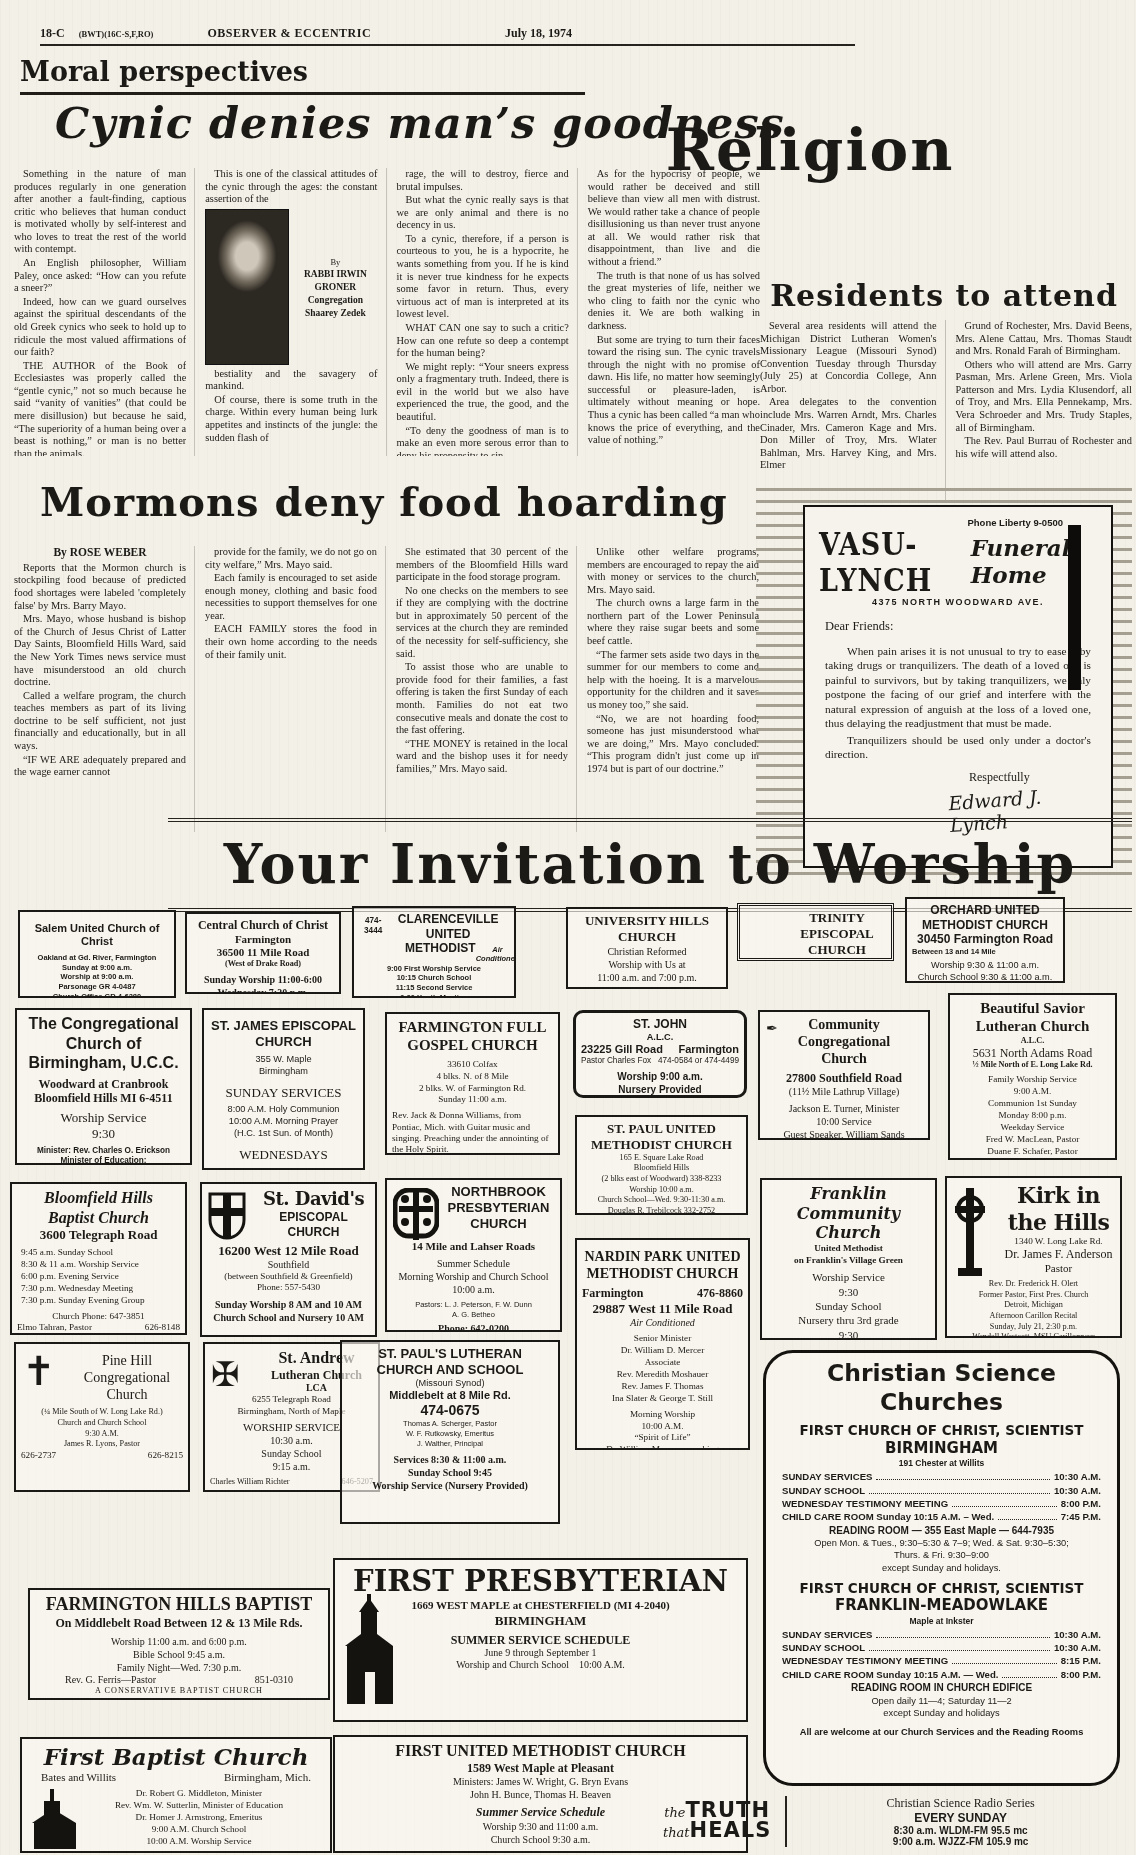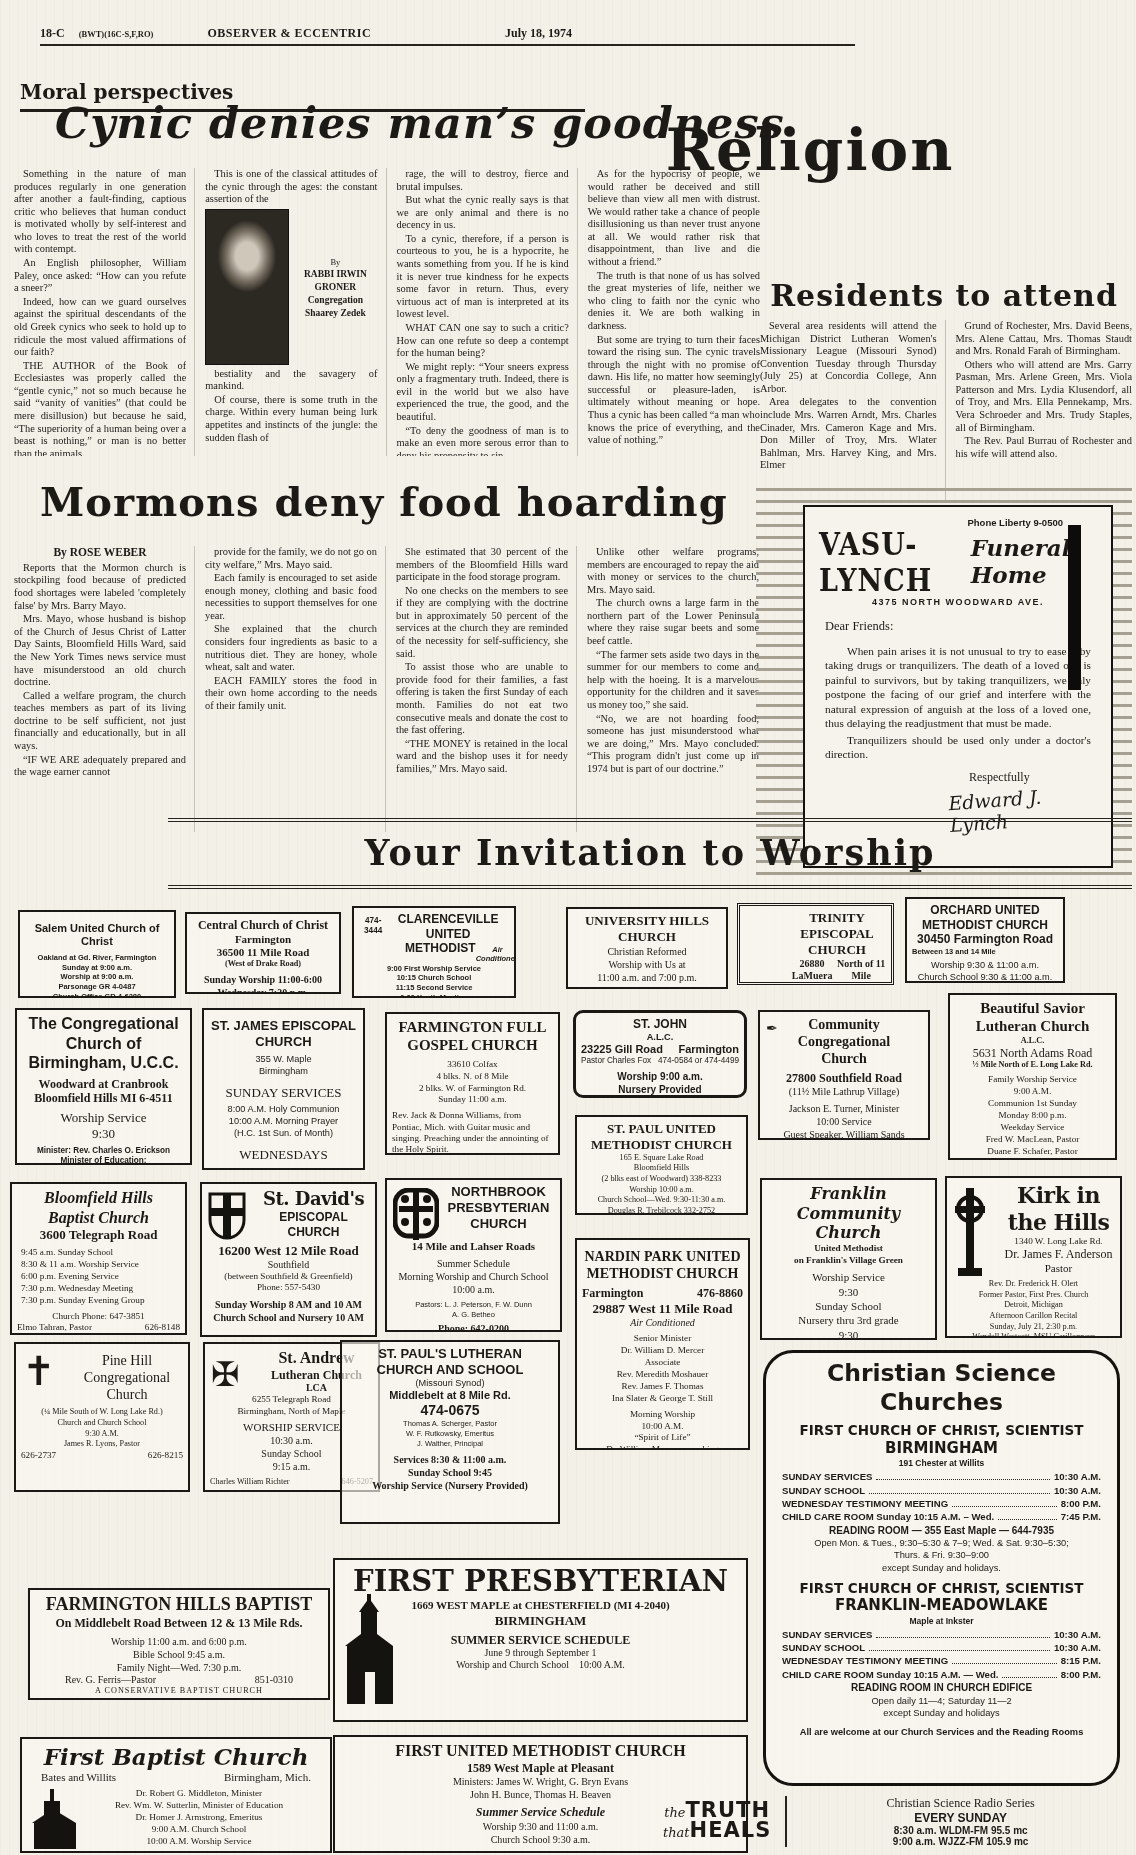--- a/index.html
+++ b/index.html
@@ -13,22 +13,22 @@
   .b { font-weight:bold; }
   .it { font-style:italic; }
   .sans { font-family:"Liberation Sans",sans-serif; }
 
   
   .masthead { display:flex; gap:14px; align-items:baseline; border-bottom:2px solid #26231e;
               padding-bottom:3px; font-size:12px; font-weight:bold; }
   .masthead .code { font-size:8.5px; font-weight:bold; }
   .masthead .paper { margin-left:40px; letter-spacing:.5px; }
   .masthead .date { margin-left:120px; }
-  .kicker { font-size:20px; font-weight:bold; font-family:"DejaVu Serif",serif;
-            border-bottom:3.5px solid #201d18; width:565px; padding-bottom:5px;margin-top:24px; }
+  .kicker { font-size:27px; font-weight:bold; font-family:"DejaVu Serif",serif;
+            border-bottom:3.5px solid #201d18; width:565px; padding-bottom:5px; }
   .headline-italic { font-family:"DejaVu Serif",serif; font-weight:bold; font-style:italic;
             font-size:43px; letter-spacing:1px; white-space:nowrap; }
   .headline-roman { font-family:"DejaVu Serif",serif; font-weight:bold; font-size:40px;
             letter-spacing:1px; white-space:nowrap; }
 
   
   .cols { display:flex; gap:8px; overflow:hidden; }
   .col { flex:1; font-size:10.4px; line-height:1.21; overflow:hidden; }
   .col + .col { border-left:1px solid rgba(40,35,25,.22); padding-left:10px; }
   .para { text-align:justify; text-indent:9px; margin-bottom:1px; }
@@ -55,21 +55,21 @@
   .fun-body { font-size:11.3px; line-height:1.28; margin-top:10px; padding:0 6px; }
   .fun-body .para { text-indent:22px; margin-bottom:2px; }
   .fun-salut { font-size:12.5px; margin:12px 0 0 6px; }
   .fun-close { margin:8px 0 0 150px; font-size:12px; }
   .fun-sign { margin:2px 0 0 130px; font-family:"DejaVu Serif",serif; font-style:italic;
               font-size:19px; transform:rotate(-4deg); }
   .ink-bar { position:absolute; right:30px; top:18px; width:13px; height:165px; background:#0d0c0a; }
 
   
   .banner { border-top:4px double #26231e; border-bottom:4px double #26231e; text-align:center; padding:10px 0 12px; }
-  .banner-text { font-family:"DejaVu Serif",serif; font-weight:bold; font-size:35px; letter-spacing:2px;margin-top:15px; }
+  .banner-text { font-family:"DejaVu Serif",serif; font-weight:bold; font-size:54px; letter-spacing:2px;margin-top:15px; }
 
   
   .ad { position:absolute; border:2px solid #1b1915; background:rgba(250,248,241,.65);
         text-align:center; overflow:hidden; padding:4px 5px; line-height:1.22; }
   .ad .ln { line-height:1.3; }
   .f7{font-size:7.5px}.f8{font-size:8.2px}.f9{font-size:9.2px}.f10{font-size:10px}
   .f11{font-size:11px}.f12{font-size:12px}.f13{font-size:13px}.f14{font-size:14px}
   .f15{font-size:15px}.f16{font-size:16px}.f18{font-size:18px}.f22{font-size:22px}
   .sp{margin-top:4px}.sp2{margin-top:7px}
   .split { display:flex; justify-content:space-between; align-items:baseline; }
@@ -179,21 +179,20 @@
       <div>
           <p class="para">Reports that the Mormon church is stockpiling food because of predicted food shortages were labeled 'completely false' by Mrs. Barry Mayo.</p>
           <p class="para">Mrs. Mayo, whose husband is bishop of the Church of Jesus Christ of Latter Day Saints, Bloomfield Hills Ward, said the New York Times news service must have misunderstood an old church doctrine.</p>
           <p class="para">Called a welfare program, the church teaches members as part of its living doctrine to be self sufficient, not just financially and educationally, but in all ways.</p>
           <p class="para">“IF WE ARE adequately prepared and the wage earner cannot</p>
         </div>
     </div>
     <div class="col">
         <p class="para">provide for the family, we do not go on city welfare,” Mrs. Mayo said.</p>
         <p class="para">Each family is encouraged to set aside enough money, clothing and basic food necessities to support themselves for one year.</p>
-        <p class="para">She explained that the church considers four ingredients as basic to a nutritious diet. They are honey, whole wheat, salt and water.</p>
         <p class="para">EACH FAMILY stores the food in their own home according to the needs of their family unit.</p>
       </div>
     <div class="col">
         <p class="para">She estimated that 30 percent of the members of the Bloomfield Hills ward participate in the food storage program.</p>
         <p class="para">No one checks on the members to see if they are complying with the doctrine but in approximately 50 percent of the services at the church they are reminded of the necessity for self-sufficiency, she said.</p>
         <p class="para">To assist those who are unable to provide food for their families, a fast offering is taken the first Sunday of each month. Families do not eat two consecutive meals and donate the cost to the fast offering.</p>
         <p class="para">“THE MONEY is retained in the local ward and the bishop uses it for needy families,” Mrs. Mayo said.</p>
       </div>
     <div class="col">
         <p class="para">Unlike other welfare programs, members are encouraged to repay the aid with money or services to the church, Mrs. Mayo said.</p>
@@ -271,21 +270,21 @@
       <div class="b f13">UNIVERSITY HILLS CHURCH</div>
       <div class="f10">
           <div class="ln">Christian Reformed</div>
           <div class="ln">Worship with Us at</div>
           <div class="ln">11:00 a.m. and 7:00 p.m.</div>
           <div class="ln">26711 Farmington Rd. at I-696</div>
         </div>
 
     </div>
 
-    <div class="ad dbl" style="left:737px;top:8px;width:157px;height:82px;padding-left:48px;">
+    <div class="ad dbl" style="left:737px;top:8px;width:157px;height:58px;padding-left:48px;">
       <div class="b f13">TRINITY EPISCOPAL CHURCH</div>
       <div class="split b f10">
         <span>26880 LaMuera</span>
         <span>North of 11 Mile</span>
       </div>
       <div class="b f10">between Orchard Lake &amp; Middlebelt</div>
       <div class="b f7 sans">
           <div class="ln">SUNDAY: 8:00 a.m. Holy Communion</div>
         </div>
     </div>

